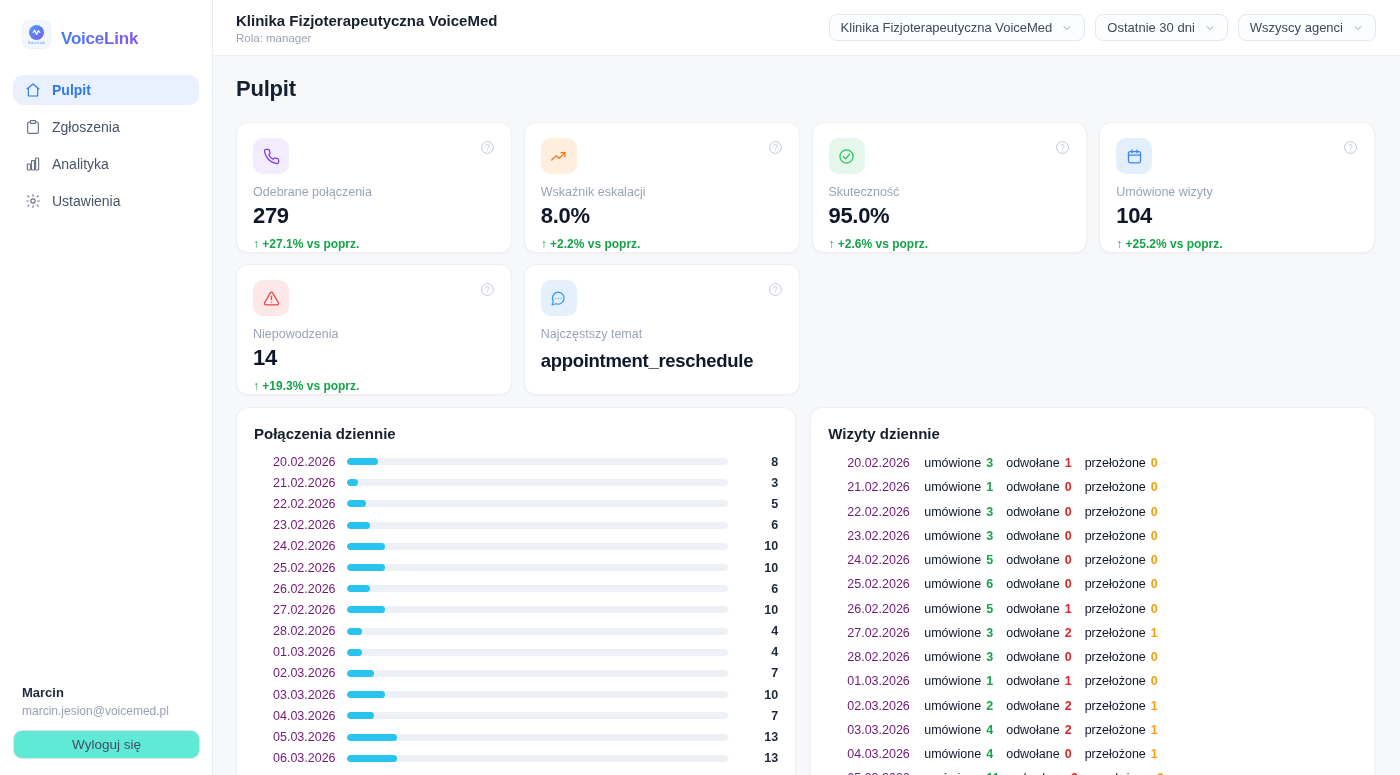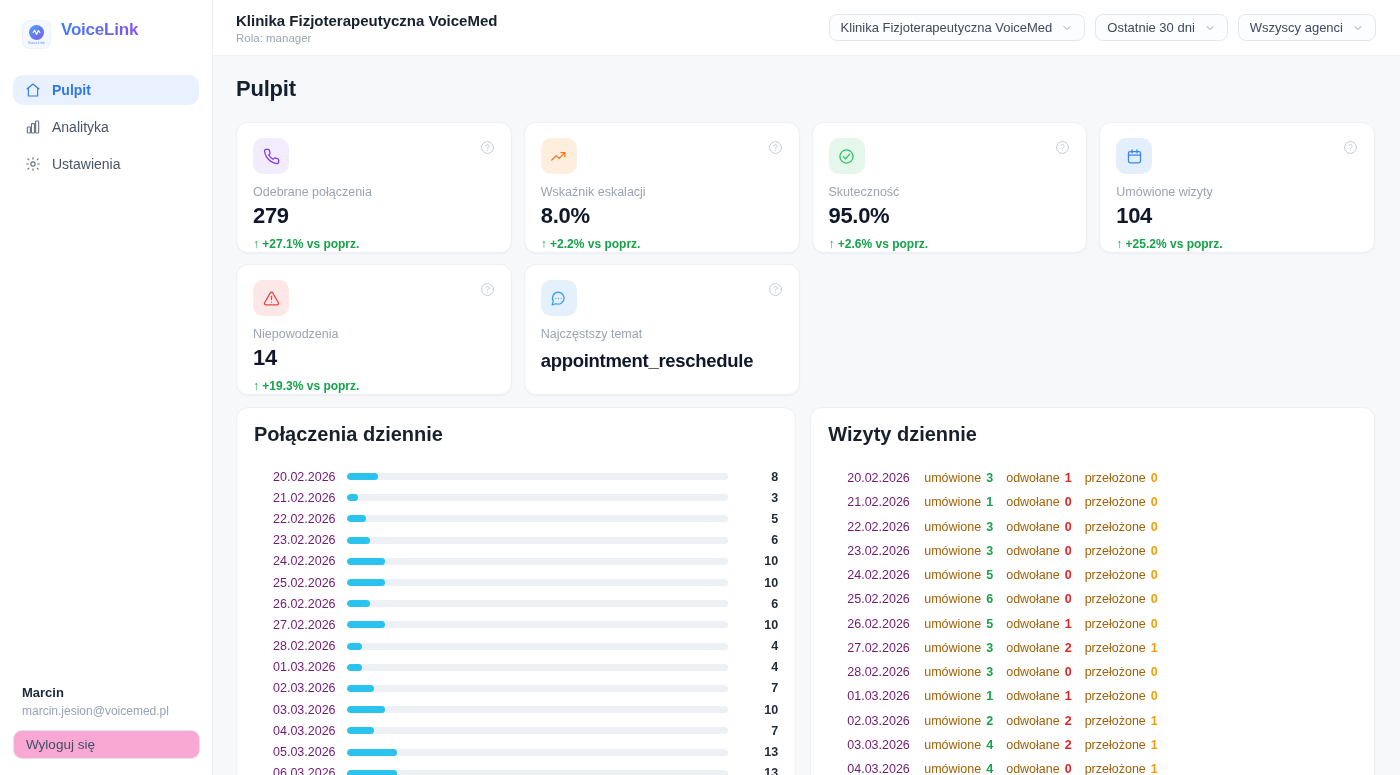--- a/index.html
+++ b/index.html
@@ -3,21 +3,21 @@
 <meta charset="utf-8">
 <style>
   * { margin:0; padding:0; box-sizing:border-box; }
   html,body { width:1400px; height:775px; overflow:hidden; background:#f6f8fa;
     font-family:"Liberation Sans", sans-serif; -webkit-font-smoothing:antialiased; }
   .app { display:flex; width:1400px; height:775px; }
 
   
   .sidebar { width:213px; min-width:213px; background:#ffffff; border-right:1px solid #eaeef3;
     display:flex; flex-direction:column; padding:12px 13px 16px; }
-  .logo-row { display:flex; align-items:flex-start; gap:10px; padding:8px 9px 26px; }
+  .logo-row { display:flex; align-items:flex-end; gap:10px; padding:8px 9px 26px; }
   .logo-mark { width:29px; height:29px; border-radius:8px; background:#f3f7ff;
     display:flex; flex-direction:column; align-items:center; justify-content:center;
     box-shadow:0 0 0 1px #edf2fa inset; }
   .logo-circle { width:15px; height:15px; border-radius:50%;
     background:linear-gradient(135deg,#4aa0f5,#7a5cf0); display:flex; align-items:center; justify-content:center; }
   .logo-circle svg { width:9px; height:9px; stroke:#ffffff; fill:none; stroke-width:1.6; stroke-linecap:round; stroke-linejoin:round; }
   .logo-micro { font-size:3.5px; color:#4a8cf7; margin-top:1px; letter-spacing:.2px; }
   .logo-text { font-size:17px; font-weight:800; letter-spacing:-.2px;
     background:linear-gradient(90deg,#3d7bf8,#8456f0);
     -webkit-background-clip:text; background-clip:text; color:transparent; }
@@ -26,22 +26,22 @@
     font-size:14px; color:#475467; cursor:pointer; }
   .nav-item .nav-ico { width:16px; height:16px; color:#667085; display:flex; }
   .nav-item .nav-ico svg { width:16px; height:16px; stroke:currentColor; fill:none;
     stroke-width:1.7; stroke-linecap:round; stroke-linejoin:round; }
   .nav-item.is-active { background:#e8f1fd; color:#3079e8; font-weight:700; }
   .nav-item.is-active .nav-ico { color:#3079e8; }
   .side-spacer { flex:1; }
   .side-user { padding:0 9px; }
   .user-name { font-size:13px; font-weight:700; color:#1d2939; }
   .user-email { font-size:12px; color:#98a2b3; margin-top:4px; }
-  .logout-btn { margin-top:12px; width:187px; margin-left:-9px; text-align:left; padding:6px 12px;
-    font-size:13.5px; color:#404f63; background:#f9a8d4; border:1px solid #e0e5eb; border-radius:9px;
+  .logout-btn { margin-top:12px; width:187px; margin-left:-9px; text-align:center; padding:6px 12px;
+    font-size:13.5px; color:#404f63; background:#5eead4; border:1px solid #e0e5eb; border-radius:9px;
     font-family:inherit; cursor:pointer; }
 
   
   .main { flex:1; display:flex; flex-direction:column; min-width:0; }
   .topbar { background:#ffffff; border-bottom:1px solid #eef1f4; height:56px; min-height:56px;
     display:flex; align-items:center; justify-content:space-between; padding:0 24px 0 23px; }
   .tb-title { font-size:15px; font-weight:700; color:#16202e; }
   .tb-sub { font-size:11.5px; color:#9aa5b1; margin-top:3px; }
   .filters { display:flex; gap:10px; }
   .select { display:inline-flex; align-items:center; gap:9px; padding:5px 11px; height:27px;
@@ -67,30 +67,30 @@
     stroke-linecap:round; stroke-linejoin:round; }
   .card-label { font-size:12.5px; color:#9aa4b2; margin-top:11px; }
   .card-value { font-size:22px; font-weight:800; color:#0f172a; margin-top:4px; letter-spacing:-.3px; }
   .card-value.long { font-size:18.5px; margin-top:9px; }
   .card-delta { font-size:12px; font-weight:700; margin-top:8px; }
 
   
   .charts { display:grid; grid-template-columns:1fr 1.008fr; gap:14px; margin-top:12px; }
   .panel { background:#ffffff; border:1px solid #eef0f4; border-radius:12px;
     padding:16px 17px 20px; box-shadow:0 1px 2px rgba(15,23,42,.04); }
-  .panel-title { font-size:20px; font-weight:700; color:#17202c; line-height:20px; margin-bottom:22px; }
+  .panel-title { font-size:15px; font-weight:700; color:#17202c; line-height:20px; margin-bottom:7px; }
   .bar-row { display:flex; align-items:center; height:21.2px; }
   .row-date { width:74px; min-width:74px; font-size:12.5px; color:#701a75;margin-left:19px; }
   .track { flex:1; height:7px; border-radius:6px; background:#edf0f5; margin-right:12px; overflow:hidden; }
   .bar { display:block; height:7px; border-radius:6px; background:#29c3ee; }
   .row-val { width:38px; text-align:right; font-size:12.5px; font-weight:700; color:#1f2937; }
   .visit-row { display:flex; align-items:center; height:24.25px; }
   .visit-row .row-date { width:67px; min-width:67px; margin-right:10px; }
   .stat { display:inline-flex; align-items:baseline; gap:5px; margin-right:13px; font-size:12.5px; }
-  .v-label { color:#a16207; }
+  .v-label { color:#0f172a; }
   .v-num { font-weight:700; }
   .n-green { color:#16a34a; }
   .n-red { color:#dc2626; }
   .n-amber { color:#f59e0b; }
 </style>
 </head>
 <body>
 
 <div class="app">
 
@@ -112,20 +112,29 @@
         <div class="nav-item is-active">
           <span class="nav-ico">
             <svg viewBox="0 0 24 24">
               <path d="M3 10.5 12 3l9 7.5"></path>
               <path d="M5 9v12h14V9"></path>
             </svg>
           </span>
           <span>Pulpit</span>
         </div>
 
+        <div class="nav-item">
+          <span class="nav-ico">
+            <svg viewBox="0 0 24 24">
+              <rect x="8" y="2.5" width="8" height="4" rx="1"></rect>
+              <path d="M16 4.5h2a2 2 0 0 1 2 2v13a2 2 0 0 1-2 2H6a2 2 0 0 1-2-2v-13a2 2 0 0 1 2-2h2"></path>
+            </svg>
+          </span>
+          <span>Zgłoszenia</span>
+        </div>
 
 
         <div class="nav-item">
           <span class="nav-ico">
             <svg viewBox="0 0 24 24">
               <rect x="3.5" y="12" width="4.6" height="9" rx="1"></rect>
               <rect x="9.7" y="7" width="4.6" height="14" rx="1"></rect>
               <rect x="15.9" y="3" width="4.6" height="18" rx="1"></rect>
             </svg>
           </span>

